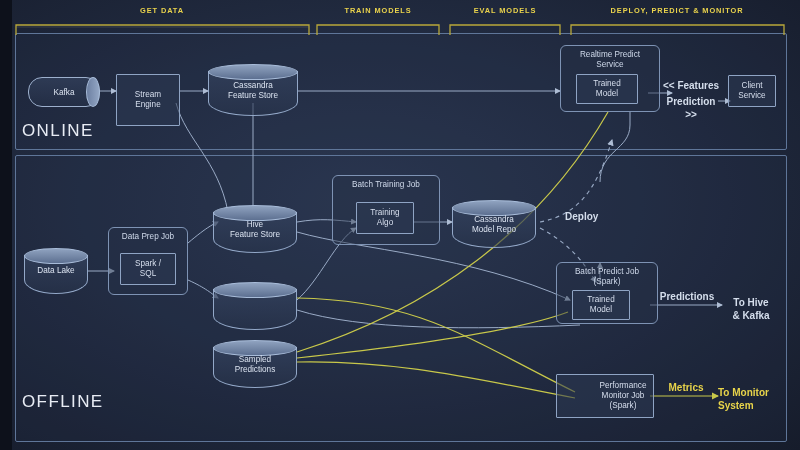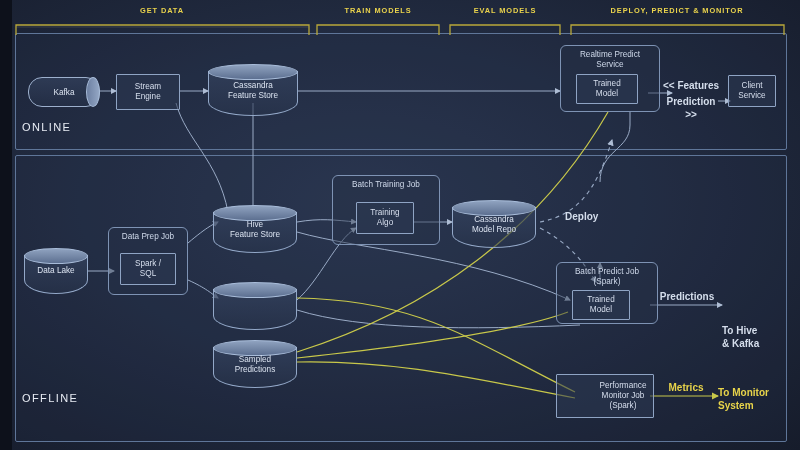--- a/index.html
+++ b/index.html
@@ -8,21 +8,21 @@
   #stage::before{content:"";position:absolute;inset:0;
     background:radial-gradient(ellipse at 45% 45%, #2b3750 0%, #222c42 45%, #161c2b 100%);}
   .sidebar-strip{position:absolute;left:0;top:0;width:12px;height:450px;background:#0d111b;z-index:6;}
 
   svg.layer{position:absolute;left:0;top:0;width:800px;height:450px;overflow:visible;}
   #wires{z-index:2;}
   #phases{z-index:5;}
 
   .panel{position:absolute;border:1px solid #5f7699;border-radius:2px;z-index:1;
          background:rgba(40,52,76,0.18);}
-  .panel-label{position:absolute;color:#e8ecf4;font-size:11px;letter-spacing:1.4px;z-index:4;}
+  .panel-label{position:absolute;color:#e8ecf4;font-size:17px;letter-spacing:1.4px;z-index:4;}
 
   .node{position:absolute;z-index:3;box-sizing:border-box;display:flex;
         align-items:center;justify-content:center;text-align:center;
         color:#d7dfee;font-size:8.2px;line-height:1.25;}
   .box{border:1px solid #8fa4c4;background:rgba(44,57,82,0.55);border-radius:1px;}
   .group{border:1px solid #7e93b4;background:rgba(38,49,72,0.45);align-items:flex-start;
          justify-content:center;padding-top:4px;border-radius:6px;}
   .group > .glabel{color:#cfd9ea;font-size:8.2px;line-height:1.25;}
 
   .cyl{position:absolute;z-index:3;}
@@ -121,21 +121,21 @@
       <path d="M648,93 L672,93" marker-end="url(#ah)"></path>
       <path d="M718,101 L730,101" marker-end="url(#ah)"></path>
     </g>
   </svg>
 
   <div class="pill" style="left:28px;top:77px;width:70px;height:28px;">
     <span>Kafka</span>
     <span class="cap"></span>
   </div>
 
-  <div class="node box" style="left:116px;top:74px;width:64px;height:36px;">
+  <div class="node box" style="left:116px;top:74px;width:64px;height:52px;">
     <span style="white-space: pre-line;">Stream
 Engine</span>
   </div>
 
   <div class="cyl" style="left:208px;top:64px;width:90px;height:52px;">
     <div class="body"></div>
     <div class="top"></div>
     <div class="txt" style="white-space: pre-line;">Cassandra
 Feature Store</div>
   </div>
@@ -210,21 +210,21 @@
   <div class="node group" style="left:556px;top:262px;width:102px;height:62px;">
     <span class="glabel" style="white-space: pre-line;">Batch Predict Job
 (Spark)</span>
   </div>
   <div class="node box" style="left:572px;top:290px;width:58px;height:30px;">
     <span style="white-space: pre-line;">Trained
 Model</span>
   </div>
 
   <div class="wlabel" style="left:658px;top:290px;width:58px;">Predictions</div>
-  <div class="wlabel" style="left:722px;top:296px;width:58px;text-align:left;white-space:pre-line;margin-top:28px;">To Hive
+  <div class="wlabel" style="left:722px;top:296px;width:58px;text-align:center;white-space:pre-line;">To Hive
 &amp; Kafka</div>
 
   <div class="node box" style="left:556px;top:374px;width:98px;height:44px;">
     <span style="white-space: pre-line; margin-left: 36px;">Performance
 Monitor Job
 (Spark)</span>
   </div>
 
   <div class="wlabel y" style="left:658px;top:381px;width:56px;">Metrics</div>
   <div class="wlabel y" style="left:718px;top:386px;width:66px;text-align:left;white-space:pre-line;">To Monitor

